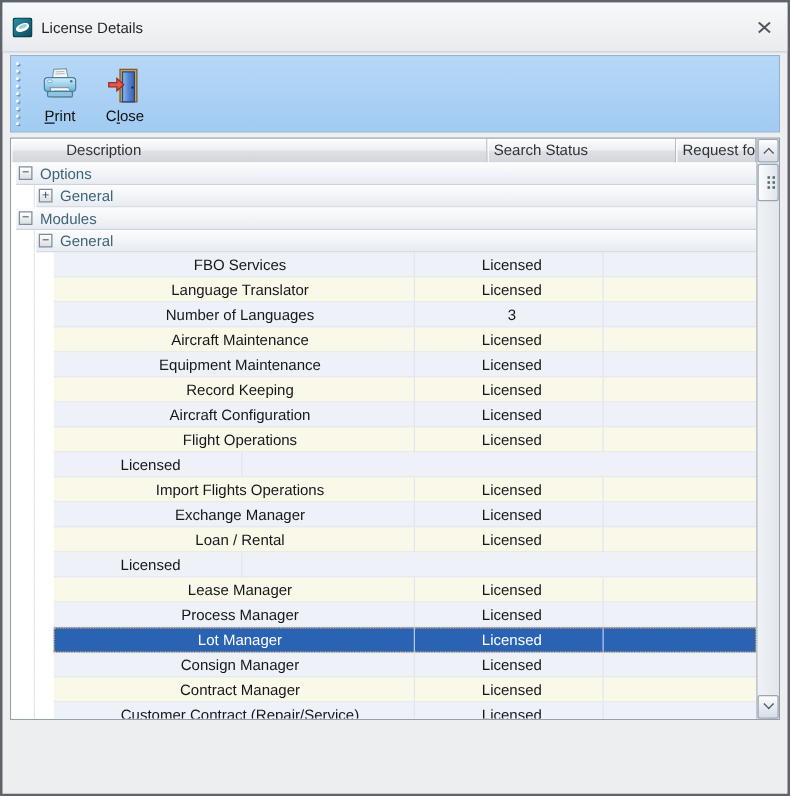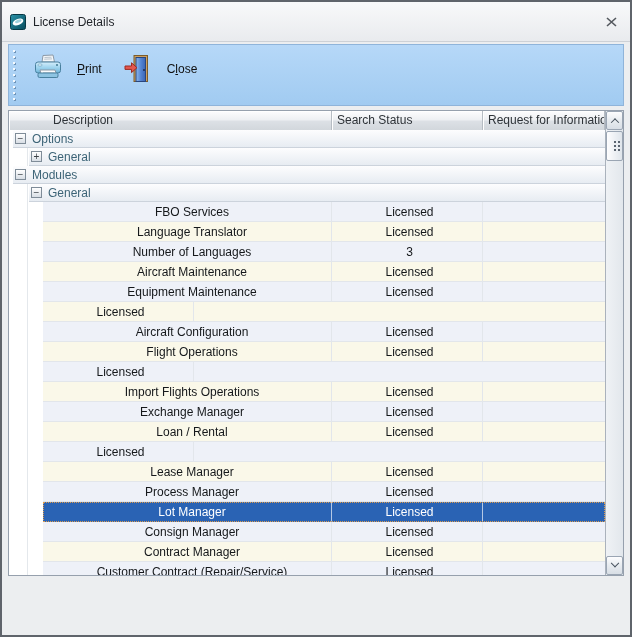--- a/index.html
+++ b/index.html
@@ -26,21 +26,21 @@
     display:flex; align-items:flex-start; padding:4px 6px 4px 16px; gap:6px;
   }
   .toolbar .grip{
     position:absolute; left:3px; top:4px; bottom:4px; width:6px;
     background:
       radial-gradient(circle at 2px 2px, #f4faff 1.1px, rgba(0,0,0,0) 1.4px),
       radial-gradient(circle at 3px 3px, #6f94b8 1.1px, rgba(0,0,0,0) 1.4px);
     background-size:6px 6px; background-repeat:repeat-y;
   }
   .tb-btn{
-    display:flex; flex-direction:row; align-items:center; gap:13px;
+    display:flex; flex-direction:column; align-items:center; gap:1px;
     padding:3px 6px 2px 6px; border:1px solid transparent; border-radius:2px;
     font-size:12px; color:#111; cursor:default;
   }
   .tb-btn .u{ text-decoration:underline; }
   
   .search-panel{
     margin:18px 6px 0 6px; height:46px;
     background:#e8eaed; border:1px solid #b4b9c0;
     display:flex; align-items:center; padding-left:8px;
   }
@@ -62,21 +62,21 @@
     display:flex;
   }
   .grid-content{ flex:1; display:flex; flex-direction:column; overflow:hidden; }
   .grid-header{ display:flex; height:19px; flex:0 0 auto; }
   .hcell{
     background:linear-gradient(#fdfdfe,#eef0f3 45%,#dce0e5 55%,#d2d7dc);
     border-right:1px solid #b6bcc3; box-shadow:inset 1px 1px 0 #fff;
     font-size:12px; color:#2e3338; padding:2px 0 0 5px;
     white-space:nowrap; overflow:hidden;
   }
-  .c0{ width:323px;padding-left:44px; } .c1{ width:151px; } .c2{ flex:1; }
+  .c0{ width:381px;padding-left:44px; } .c1{ width:151px; } .c2{ flex:1; }
   .grid-body{ flex:1; overflow:hidden; position:relative;
     background:linear-gradient(#e8ebee,#e8ebee) no-repeat 3px 0 / 1px 100%, #fff; }
   .row{ display:flex; width:100%; }
   
   .row.group{ height:18px; font-size:12px; }
   .row.group .spacer{ background:#fff; flex:0 0 auto; }
   .row.group.lvl1 .spacer{ width:4px; }
   .row.group.lvl2 .spacer{ width:20px;
     background:linear-gradient(#e4e8ec,#e4e8ec) no-repeat 18px 0 / 1px 100%, #fff; }
   .gbody{
@@ -271,20 +271,21 @@
             <span class="spacer"></span>
             <span class="rbody">
               <span class="cell d0">Equipment Maintenance</span>
               <span class="cell d1">Licensed</span>
               <span class="cell d2"></span>
             </span>
           </div>
           <div class="row data alt-cream">
             <span class="spacer"></span>
             <span class="rbody">
+              <span class="cell d0">Record Keeping</span>
               <span class="cell d1">Licensed</span>
               <span class="cell d2"></span>
             </span>
           </div>
           <div class="row data alt-blue">
             <span class="spacer"></span>
             <span class="rbody">
               <span class="cell d0">Aircraft Configuration</span>
               <span class="cell d1">Licensed</span>
               <span class="cell d2"></span>

